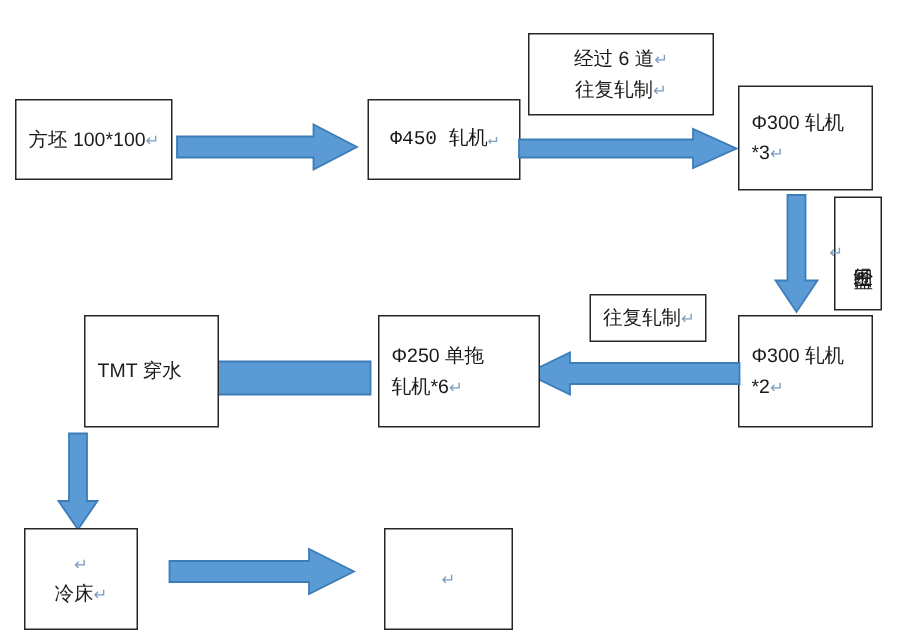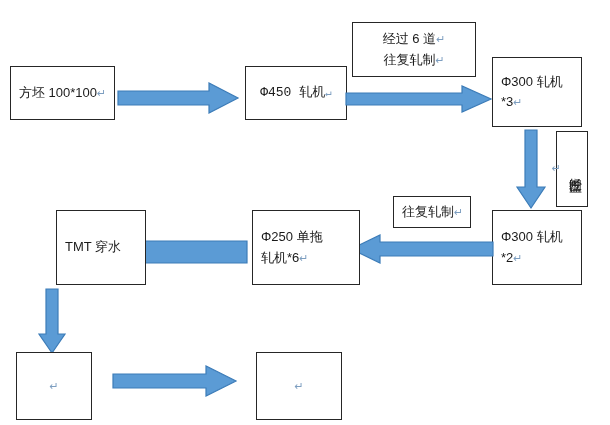--- a/index.html
+++ b/index.html
@@ -142,20 +142,21 @@
   </div>
 
   <div class="arrow" style="left:38px; top:288px; width:28px; height:66px;">
     <svg viewBox="0 0 28 66" width="28" height="66" aria-hidden="true">
       <polygon points="8,1 20,1 20,46 27,46 14,65 1,46 8,46"></polygon>
     </svg>
   </div>
 
   <div class="node center" style="left:16px; top:352px; width:76px; height:68px;">
     <div class="line"><span class="pilcrow">↵</span></div>
+    <div class="line"><span>冷床</span><span class="pilcrow">↵</span></div>
   </div>
 
   <div class="arrow" style="left:112px; top:365px; width:125px; height:32px;">
     <svg viewBox="0 0 125 32" width="125" height="32" aria-hidden="true">
       <polygon points="1,9 94,9 94,1 124,16 94,31 94,23 1,23"></polygon>
     </svg>
   </div>
 
   <div class="node center" style="left:256px; top:352px; width:86px; height:68px;">
     <div class="line"><span class="pilcrow">↵</span></div>

